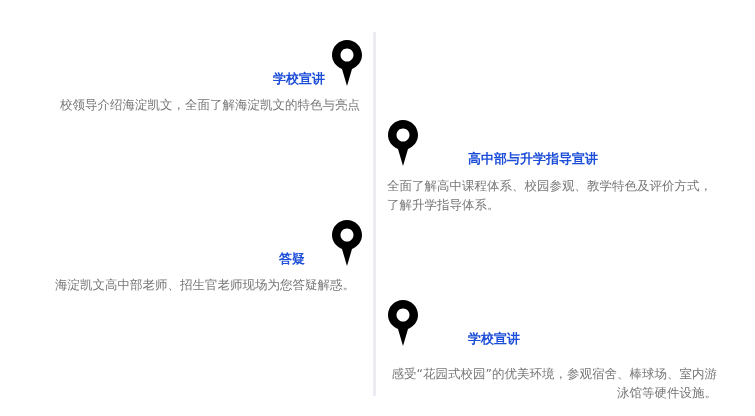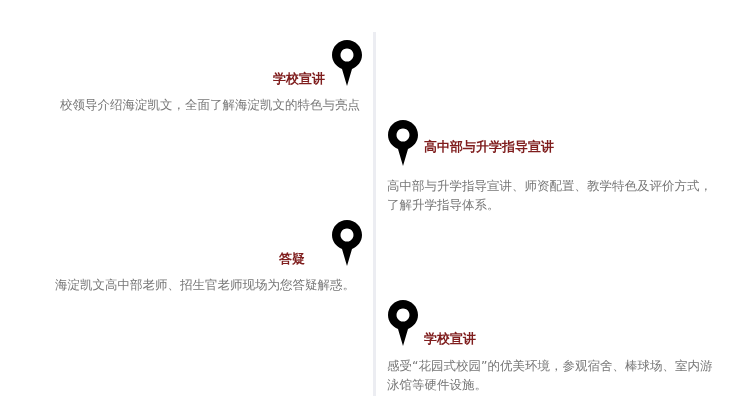--- a/index.html
+++ b/index.html
@@ -9,22 +9,22 @@
     }
     .timeline-line {
       position: absolute; left: 373px; top: 32px; width: 3px; height: 364px;
       background: #ecedf2;
     }
     .pin {
       position: absolute; width: 30px; height: 46px;
     }
     .pin svg { width: 100%; height: 100%; display: block; }
     .title {
-      position: absolute; font-size: 13px; font-weight: bold; color: #7f1d1d;
-      white-space: nowrap; line-height: 16px;
+      position: absolute; font-size: 13px; font-weight: bold; color: #1d4ed8;
+      white-space: nowrap; line-height: 16px; margin-left: 44px;
     }
     .desc {
       position: absolute; font-size: 12.5px; color: #777777; line-height: 19px;
     }
     .left .title, .left .desc { text-align: right; }
   </style>
 </head>
 <body>
 
 <div>
@@ -39,36 +39,36 @@
     <div class="title" style="right:430px; top:71px;">学校宣讲</div>
     <div class="desc" style="right:395px; top:95px; width:360px;padding-left:8px;">校领导介绍海淀凯文，全面了解海淀凯文的特色与亮点</div>
   </div>
 
   <div class="right">
     <div class="pin" style="left:388px; top:120px;">
       <svg viewBox="0 0 30 46">
           <path d="M15 0 C6.7 0 0 6.7 0 15 C0 22 4.5 26.5 10 29 L15 46 L20 29 C25.5 26.5 30 22 30 15 C30 6.7 23.3 0 15 0 Z M15 8.5 A6.5 6.5 0 1 1 14.99 8.5 Z" fill="#000" fill-rule="evenodd"></path>
         </svg>
     </div>
-    <div class="title" style="left:424px; top:139px;">高中部与升学指导宣讲</div>
-    <div class="desc" style="left:387px; top:176px; width:330px;">高中部与升学指导宣讲、师资配置、教学特色及评价方式，了解升学指导体系。</div>
+    <div class="title" style="left:424px; top:151px;">高中部与升学指导宣讲</div>
+    <div class="desc" style="left:387px; top:176px; width:330px;">全面了解高中课程体系、校园参观、教学特色及评价方式，了解升学指导体系。</div>
   </div>
 
   <div class="left">
     <div class="pin" style="left:332px; top:220px;">
       <svg viewBox="0 0 30 46">
           <path d="M15 0 C6.7 0 0 6.7 0 15 C0 22 4.5 26.5 10 29 L15 46 L20 29 C25.5 26.5 30 22 30 15 C30 6.7 23.3 0 15 0 Z M15 8.5 A6.5 6.5 0 1 1 14.99 8.5 Z" fill="#000" fill-rule="evenodd"></path>
         </svg>
     </div>
     <div class="title" style="right:450px; top:251px;">答疑</div>
     <div class="desc" style="right:400px; top:275px; width:360px;">海淀凯文高中部老师、招生官老师现场为您答疑解惑。</div>
   </div>
 
   <div class="right">
     <div class="pin" style="left:388px; top:300px;">
       <svg viewBox="0 0 30 46">
           <path d="M15 0 C6.7 0 0 6.7 0 15 C0 22 4.5 26.5 10 29 L15 46 L20 29 C25.5 26.5 30 22 30 15 C30 6.7 23.3 0 15 0 Z M15 8.5 A6.5 6.5 0 1 1 14.99 8.5 Z" fill="#000" fill-rule="evenodd"></path>
         </svg>
     </div>
     <div class="title" style="left:424px; top:331px;">学校宣讲</div>
-    <div class="desc" style="left:387px; top:356px; width:330px;">感受“花园式校园”的优美环境，参观宿舍、棒球场、室内游泳馆等硬件设施。</div>
+    <div class="desc" style="left:387px; top:364px; width:330px;text-align:right;">感受“花园式校园”的优美环境，参观宿舍、棒球场、室内游泳馆等硬件设施。</div>
   </div>
 </div>
 
 </body></html>

